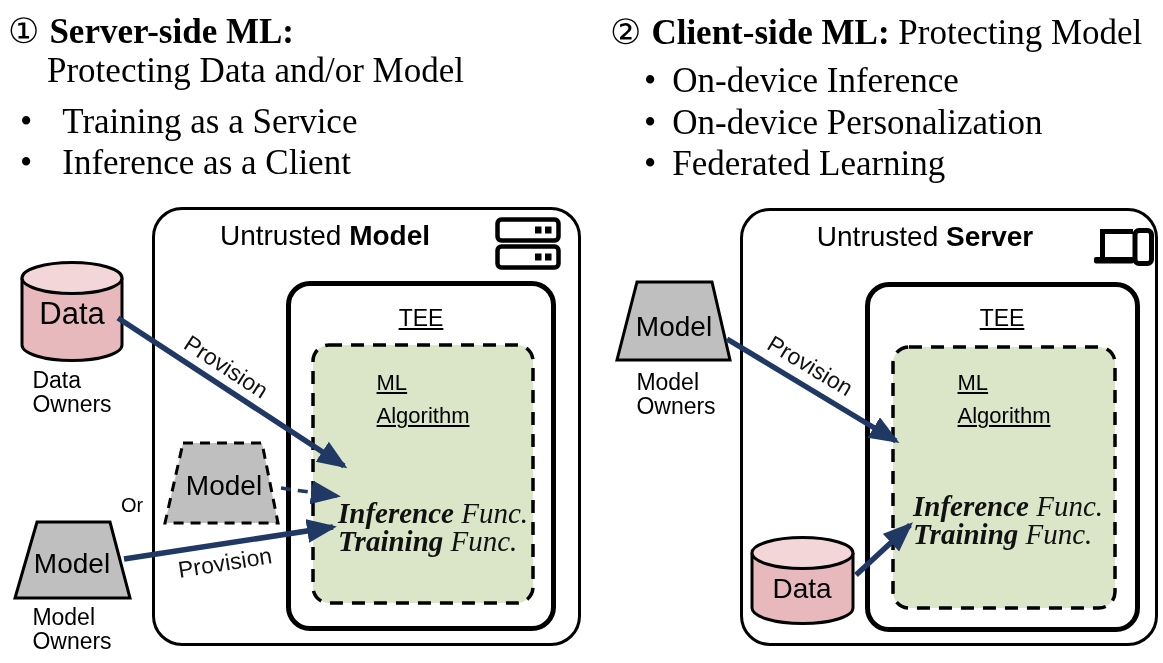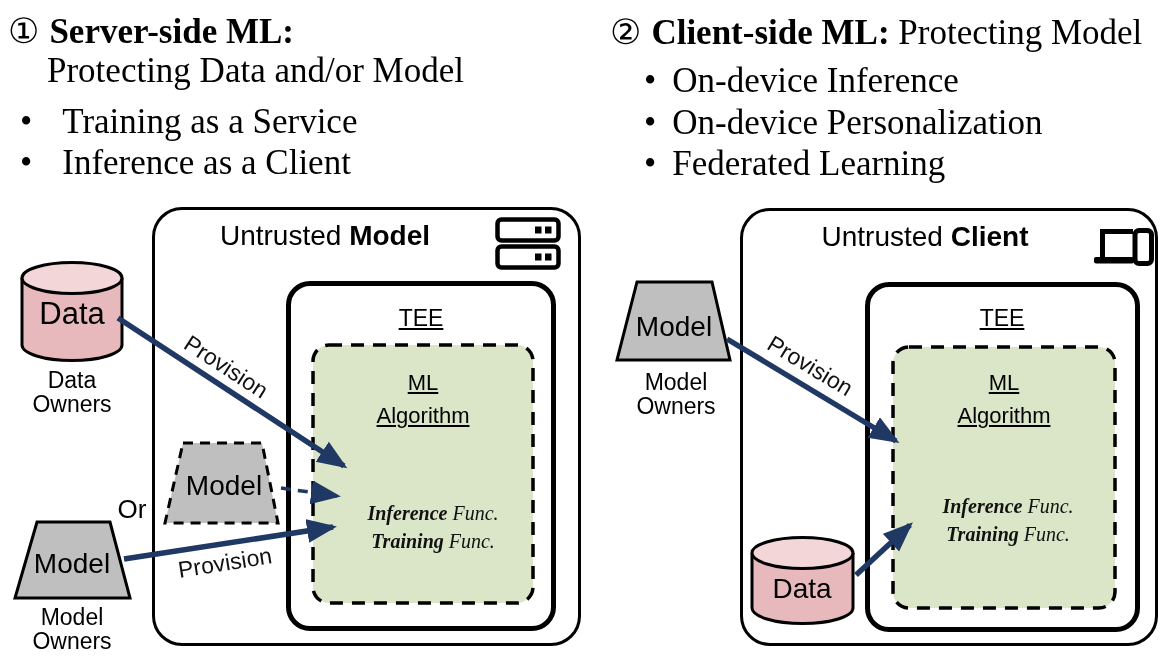--- a/index.html
+++ b/index.html
@@ -14,24 +14,24 @@
   .bold{font-weight:bold;}
   .num{font-family:"DejaVu Sans","Liberation Serif",serif;margin-right:10px;}
   .intro{font-size:35px;}
   .bullet-line{display:flex;}
   .bl-left{column-gap:30px;}
   .bl-right{column-gap:16px;}
   
   .panel{position:absolute;background:#fff;border:3px solid var(--ink);border-radius:30px;box-sizing:border-box;z-index:1;}
   .teebox{position:absolute;background:#fff;border:5px solid var(--ink);border-radius:24px;box-sizing:border-box;z-index:2;}
   .host{position:absolute;font-size:28px;text-align:center;z-index:4;}
-  .ctr{transform:translateX(-50%);text-align:center;}
+  .ctr{transform:translateX(-50%);}
   .teelabel{font-size:23px;z-index:4;text-decoration:underline;}
   .mllabel{font-size:22px;line-height:33px;z-index:6;text-decoration:underline;}
-  .funclabel{font-family:"Liberation Serif",serif;font-style:italic;font-size:20px;line-height:28px;z-index:6;color:#111;}
+  .funclabel{font-family:"Liberation Serif",serif;font-style:italic;font-size:29px;line-height:28px;z-index:6;color:#111;}
   .funclabel .bi{font-weight:bold;}
   .shapelabel{z-index:6;}
   .owners{font-size:23px;line-height:24px;z-index:6;}
   .prov{font-size:23px;z-index:6;color:#111;}
   .overlay{position:absolute;left:0;top:0;z-index:5;pointer-events:none;}
   .icon{position:absolute;z-index:4;}
   
   .mlrect{fill:var(--green);stroke:var(--ink);stroke-width:3.5;stroke-dasharray:13 9;}
   .cylbody{fill:var(--pink);stroke:var(--ink);stroke-width:3;}
   .cyltop{fill:var(--pinktop);stroke:var(--ink);stroke-width:3;}
@@ -86,21 +86,21 @@
     <div>Algorithm</div>
   </div>
   <div class="abs funclabel ctr" style="left:433px;top:499px;">
     <div><span class="bi">Inference</span><span> Func.</span></div>
     <div><span class="bi">Training</span><span> Func.</span></div>
   </div>
 
   <div class="panel" style="left:740px;top:208px;width:418px;height:438px;"></div>
   <div class="teebox" style="left:865px;top:282px;width:275px;height:350px;"></div>
   <div class="abs host" style="left:760px;top:222px;width:330px;">
-    <span>Untrusted </span><span class="bold">Client</span>
+    <span>Untrusted </span><span class="bold">Server</span>
   </div>
   <div class="abs teelabel ctr" style="left:1002px;top:306px;">TEE</div>
   <div class="abs mllabel ctr" style="left:1004px;top:366px;">
     <div>ML</div>
     <div>Algorithm</div>
   </div>
   <div class="abs funclabel ctr" style="left:1008px;top:492px;">
     <div><span class="bi">Inference</span><span> Func.</span></div>
     <div><span class="bi">Training</span><span> Func.</span></div>
   </div>
@@ -134,21 +134,21 @@
     <line class="arrow" x1="727" y1="339" x2="896" y2="441" marker-end="url(#ah)"></line>
     <line class="arrow" x1="856" y1="575" x2="910" y2="525" marker-end="url(#ah)"></line>
   </svg>
 
   <div class="abs shapelabel ctr" style="left:72px;top:297px;font-size:31px;">Data</div>
   <div class="abs owners ctr" style="left:72px;top:368px;">
     <div>Data</div>
     <div>Owners</div>
   </div>
   <div class="abs shapelabel ctr" style="left:224px;top:471px;font-size:28px;">Model</div>
-  <div class="abs shapelabel ctr" style="left:132px;top:495px;font-size:26px;">Or</div>
+  <div class="abs shapelabel ctr" style="left:132px;top:495px;font-size:20px;">Or</div>
   <div class="abs shapelabel ctr" style="left:72px;top:549px;font-size:28px;">Model</div>
   <div class="abs owners ctr" style="left:72px;top:605px;">
     <div>Model</div>
     <div>Owners</div>
   </div>
   <div class="abs prov" style="left:226px;top:367px;transform:translate(-50%,-50%) rotate(33deg);">Provision</div>
   <div class="abs prov" style="left:225px;top:563px;transform:translate(-50%,-50%) rotate(-9deg);">Provision</div>
 
   <div class="abs shapelabel ctr" style="left:674px;top:312px;font-size:28px;">Model</div>
   <div class="abs owners ctr" style="left:676px;top:370px;">

